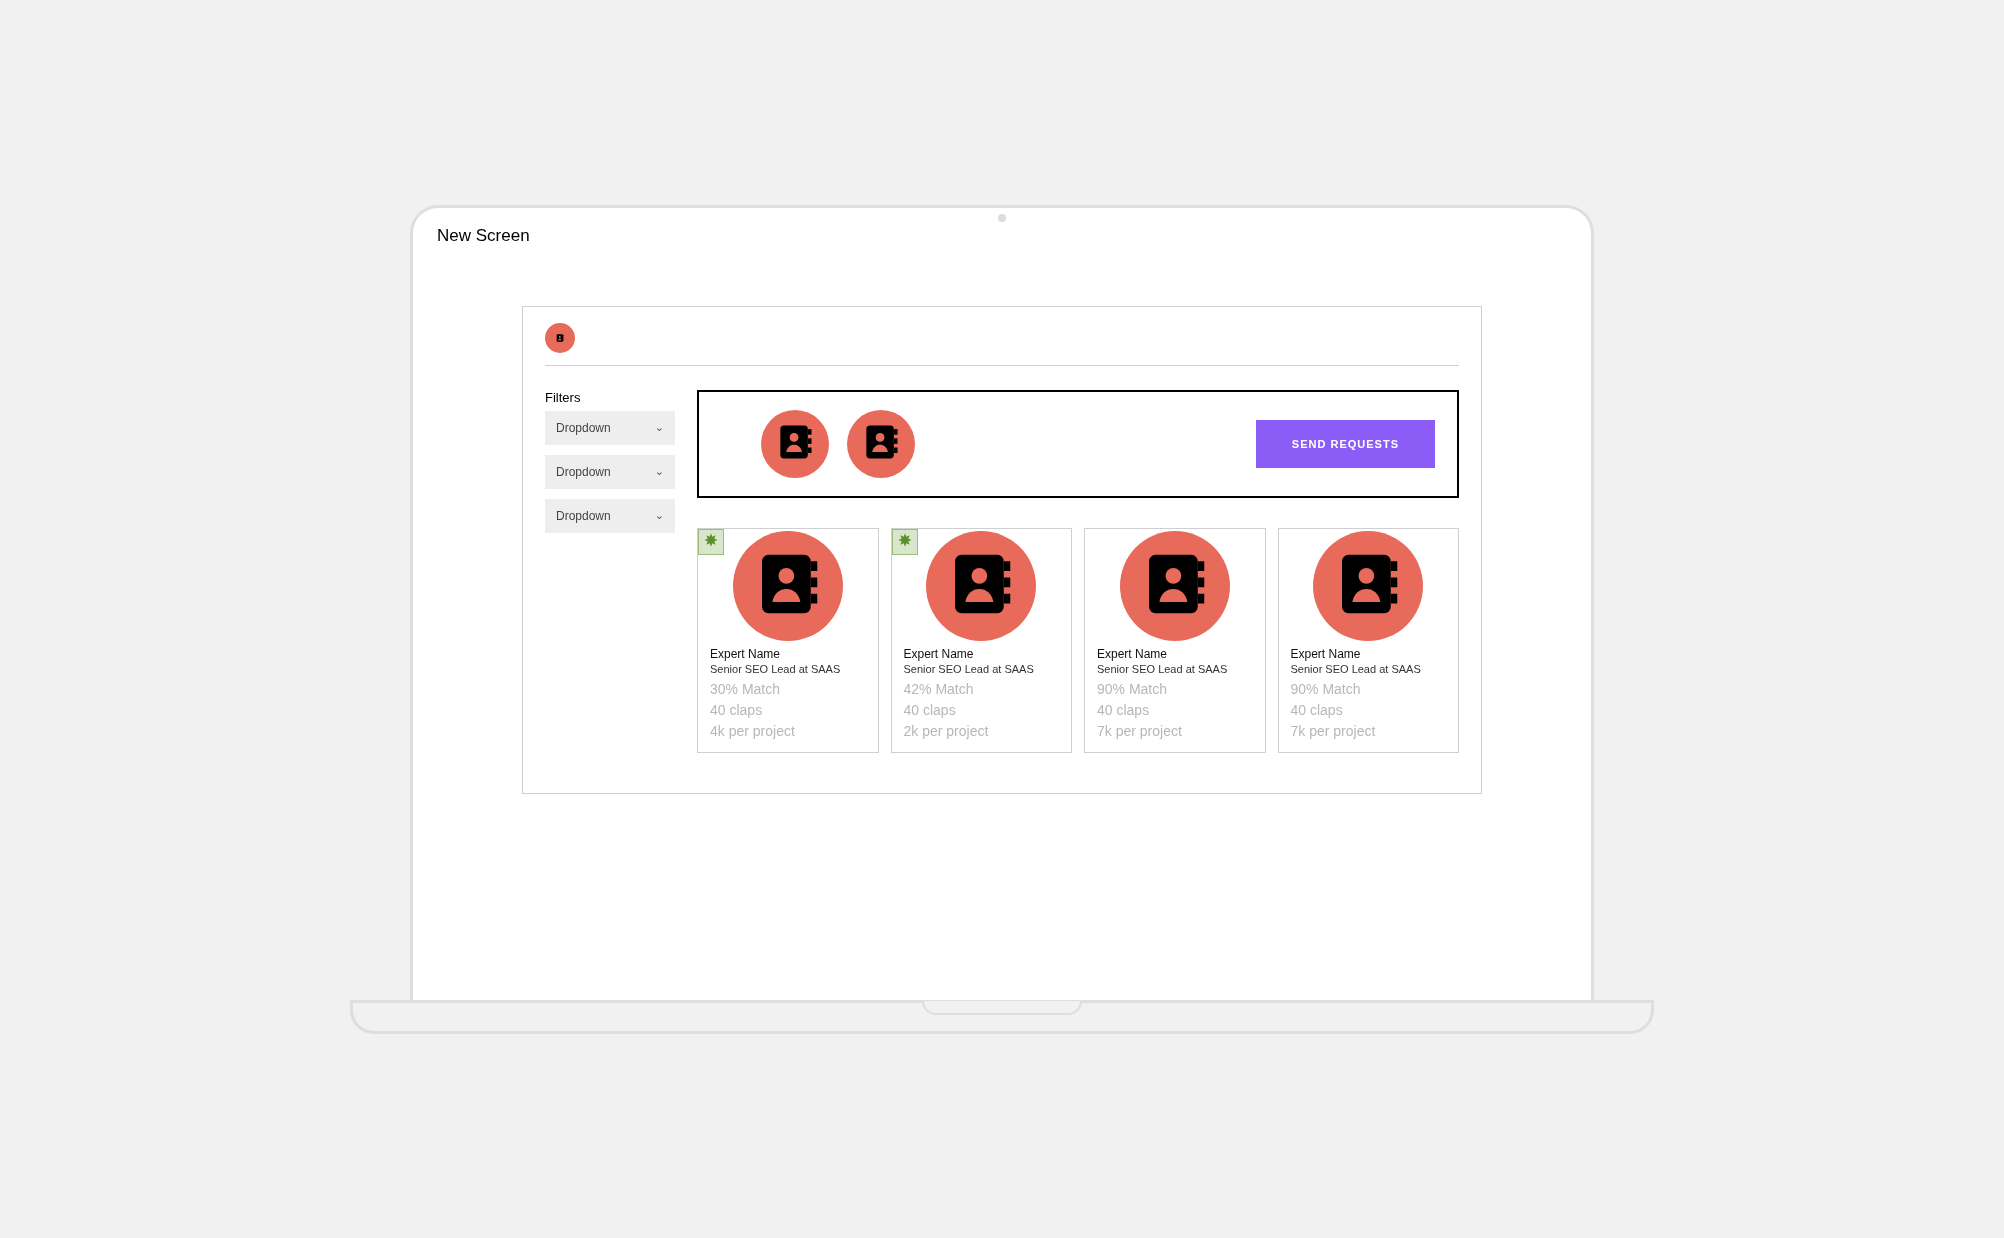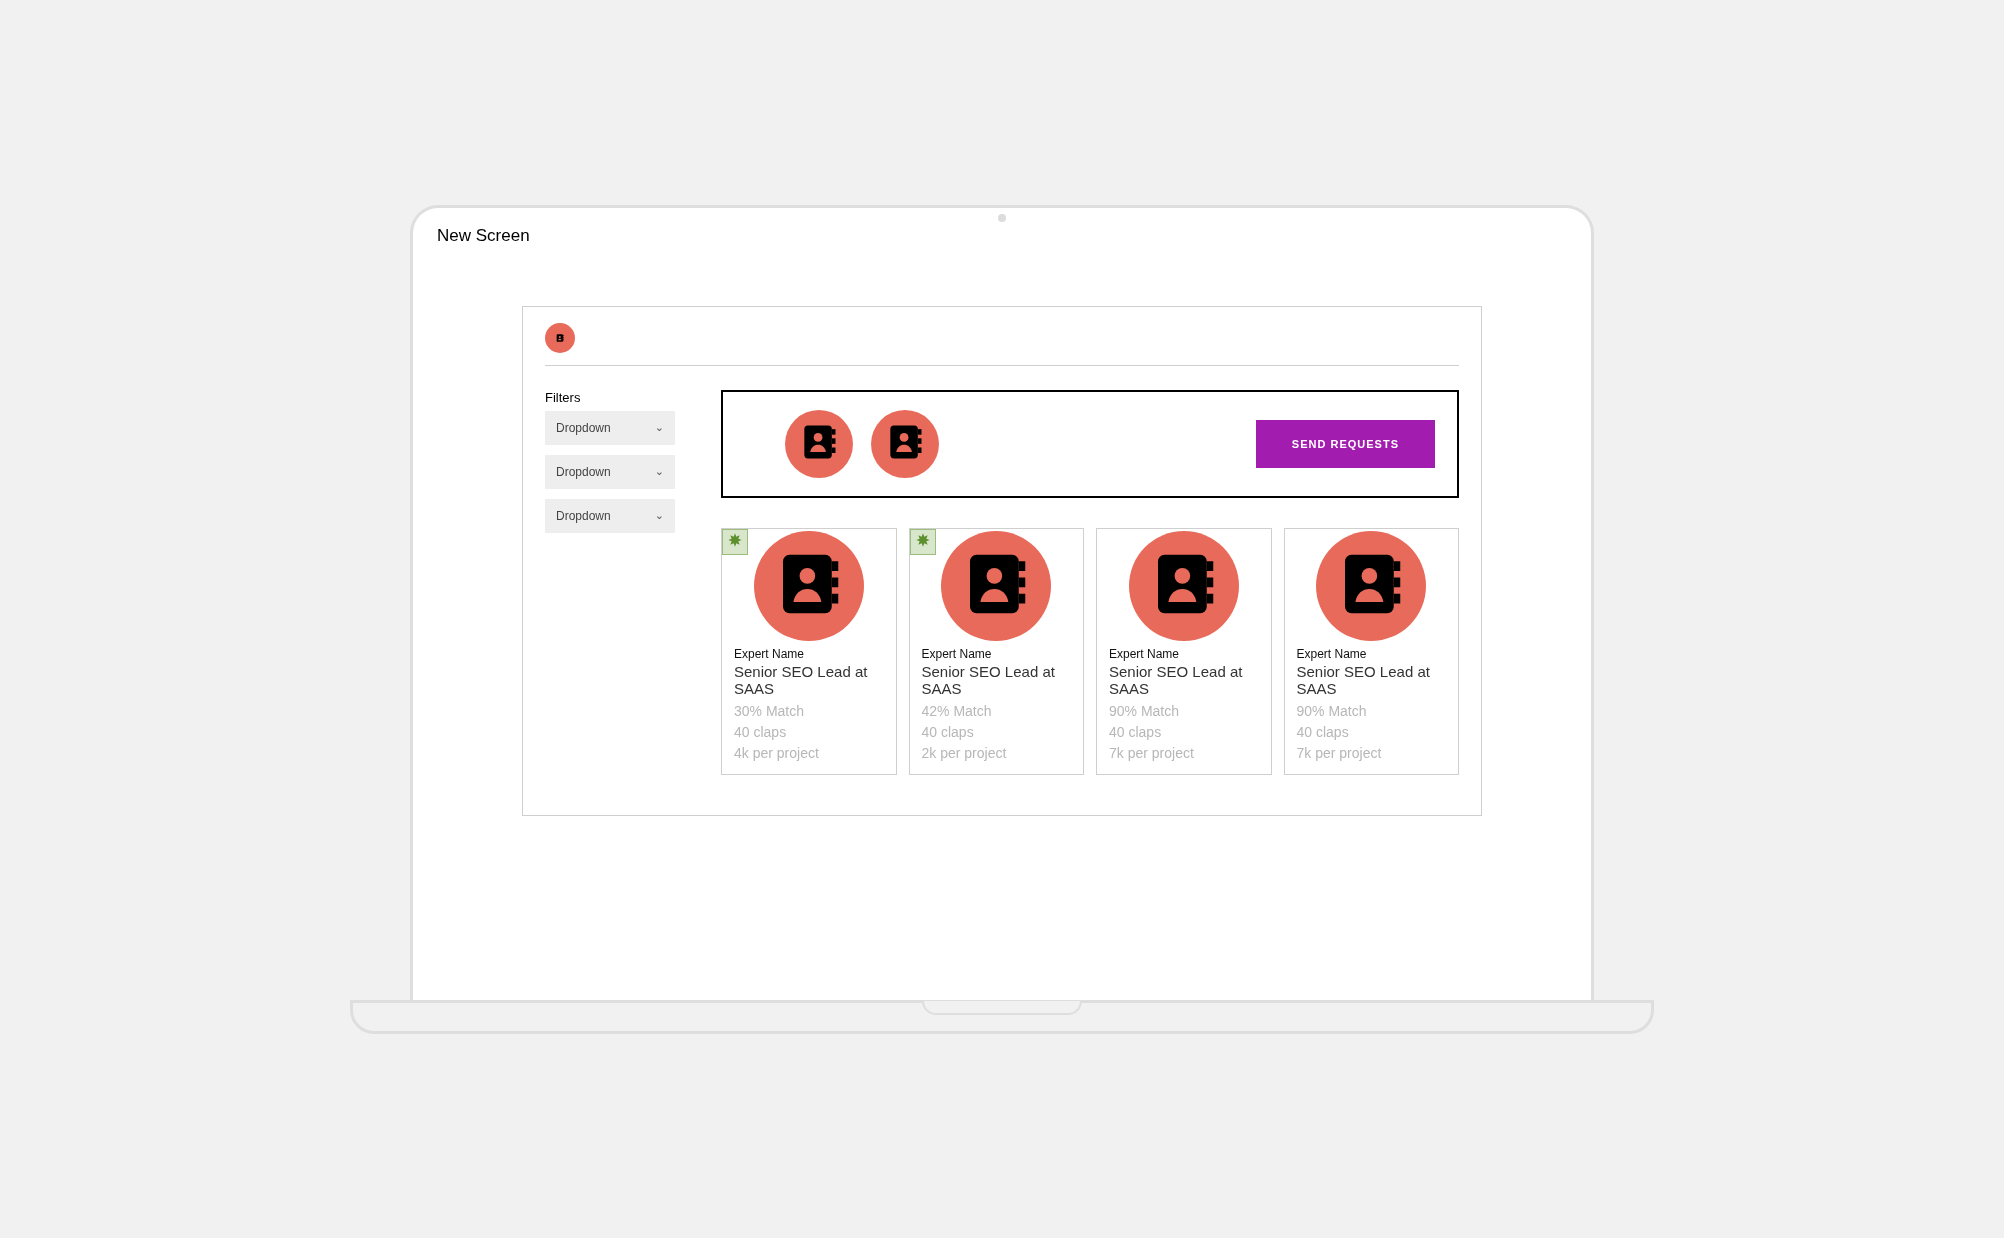--- a/index.html
+++ b/index.html
@@ -56,21 +56,21 @@
     width: 30px; height: 30px;
     background: #e86a5a;
     border-radius: 50%;
     display: flex;
     align-items: center;
     justify-content: center;
   }
   .avatar svg { width: 10px; height: 10px; }
   .body-row {
     display: flex;
-    gap: 46px;
+    gap: 22px;
     margin-top: 24px;
   }
   .filters { width: 130px; flex: 0 0 130px;}
   .filters-title { font-size: 13px; margin-bottom: 6px;}
   .dropdown {
     background: #eeeeee;
     border: none;
     height: 34px;
     width: 100%;
     display: flex;
@@ -94,21 +94,21 @@
   }
   .sel-left { display:flex; gap:18px; padding-left: 40px;}
   .big-contact {
     width: 68px; height: 68px;
     background: #e86a5a;
     border-radius: 50%;
     display:flex; align-items:center; justify-content:center;
   }
   .big-contact svg { width: 44px; height: 44px; }
   .send-btn {
-    background: #a21caf;
+    background: #8b5cf6;
     color: #fff;
     border: none;
     height: 48px;
     padding: 0 36px;
     font-size: 11px;
     letter-spacing: 1px;
     font-weight: 600;
     cursor: pointer;
     text-align: right;
   }
@@ -135,21 +135,21 @@
   .card-av-wrap { display:flex; justify-content:center; padding-top: 2px;}
   .card-av {
     width: 110px; height:110px;
     background:#e86a5a;
     border-radius:50%;
     display:flex; align-items:center; justify-content:center;
   }
   .card-av svg { width: 78px; height: 78px; }
   .card-body { padding: 6px 12px 0 12px;}
   .card-name { font-size:12px; color:#111; }
-  .card-role { font-size:15px; color:#333; margin-top:2px;}
+  .card-role { font-size:11px; color:#333; margin-top:2px;}
   .card-meta { font-size:14px; color:#b7b7b7; margin-top:4px; line-height:1.5;}
   
   .base {
     height: 34px;
     background: #f1f1f1;
     border: 3px solid #dedede;
     border-top-color: #dedede;
     border-radius: 0 0 24px 24px;
     margin: 0 -60px;
     position: relative;

